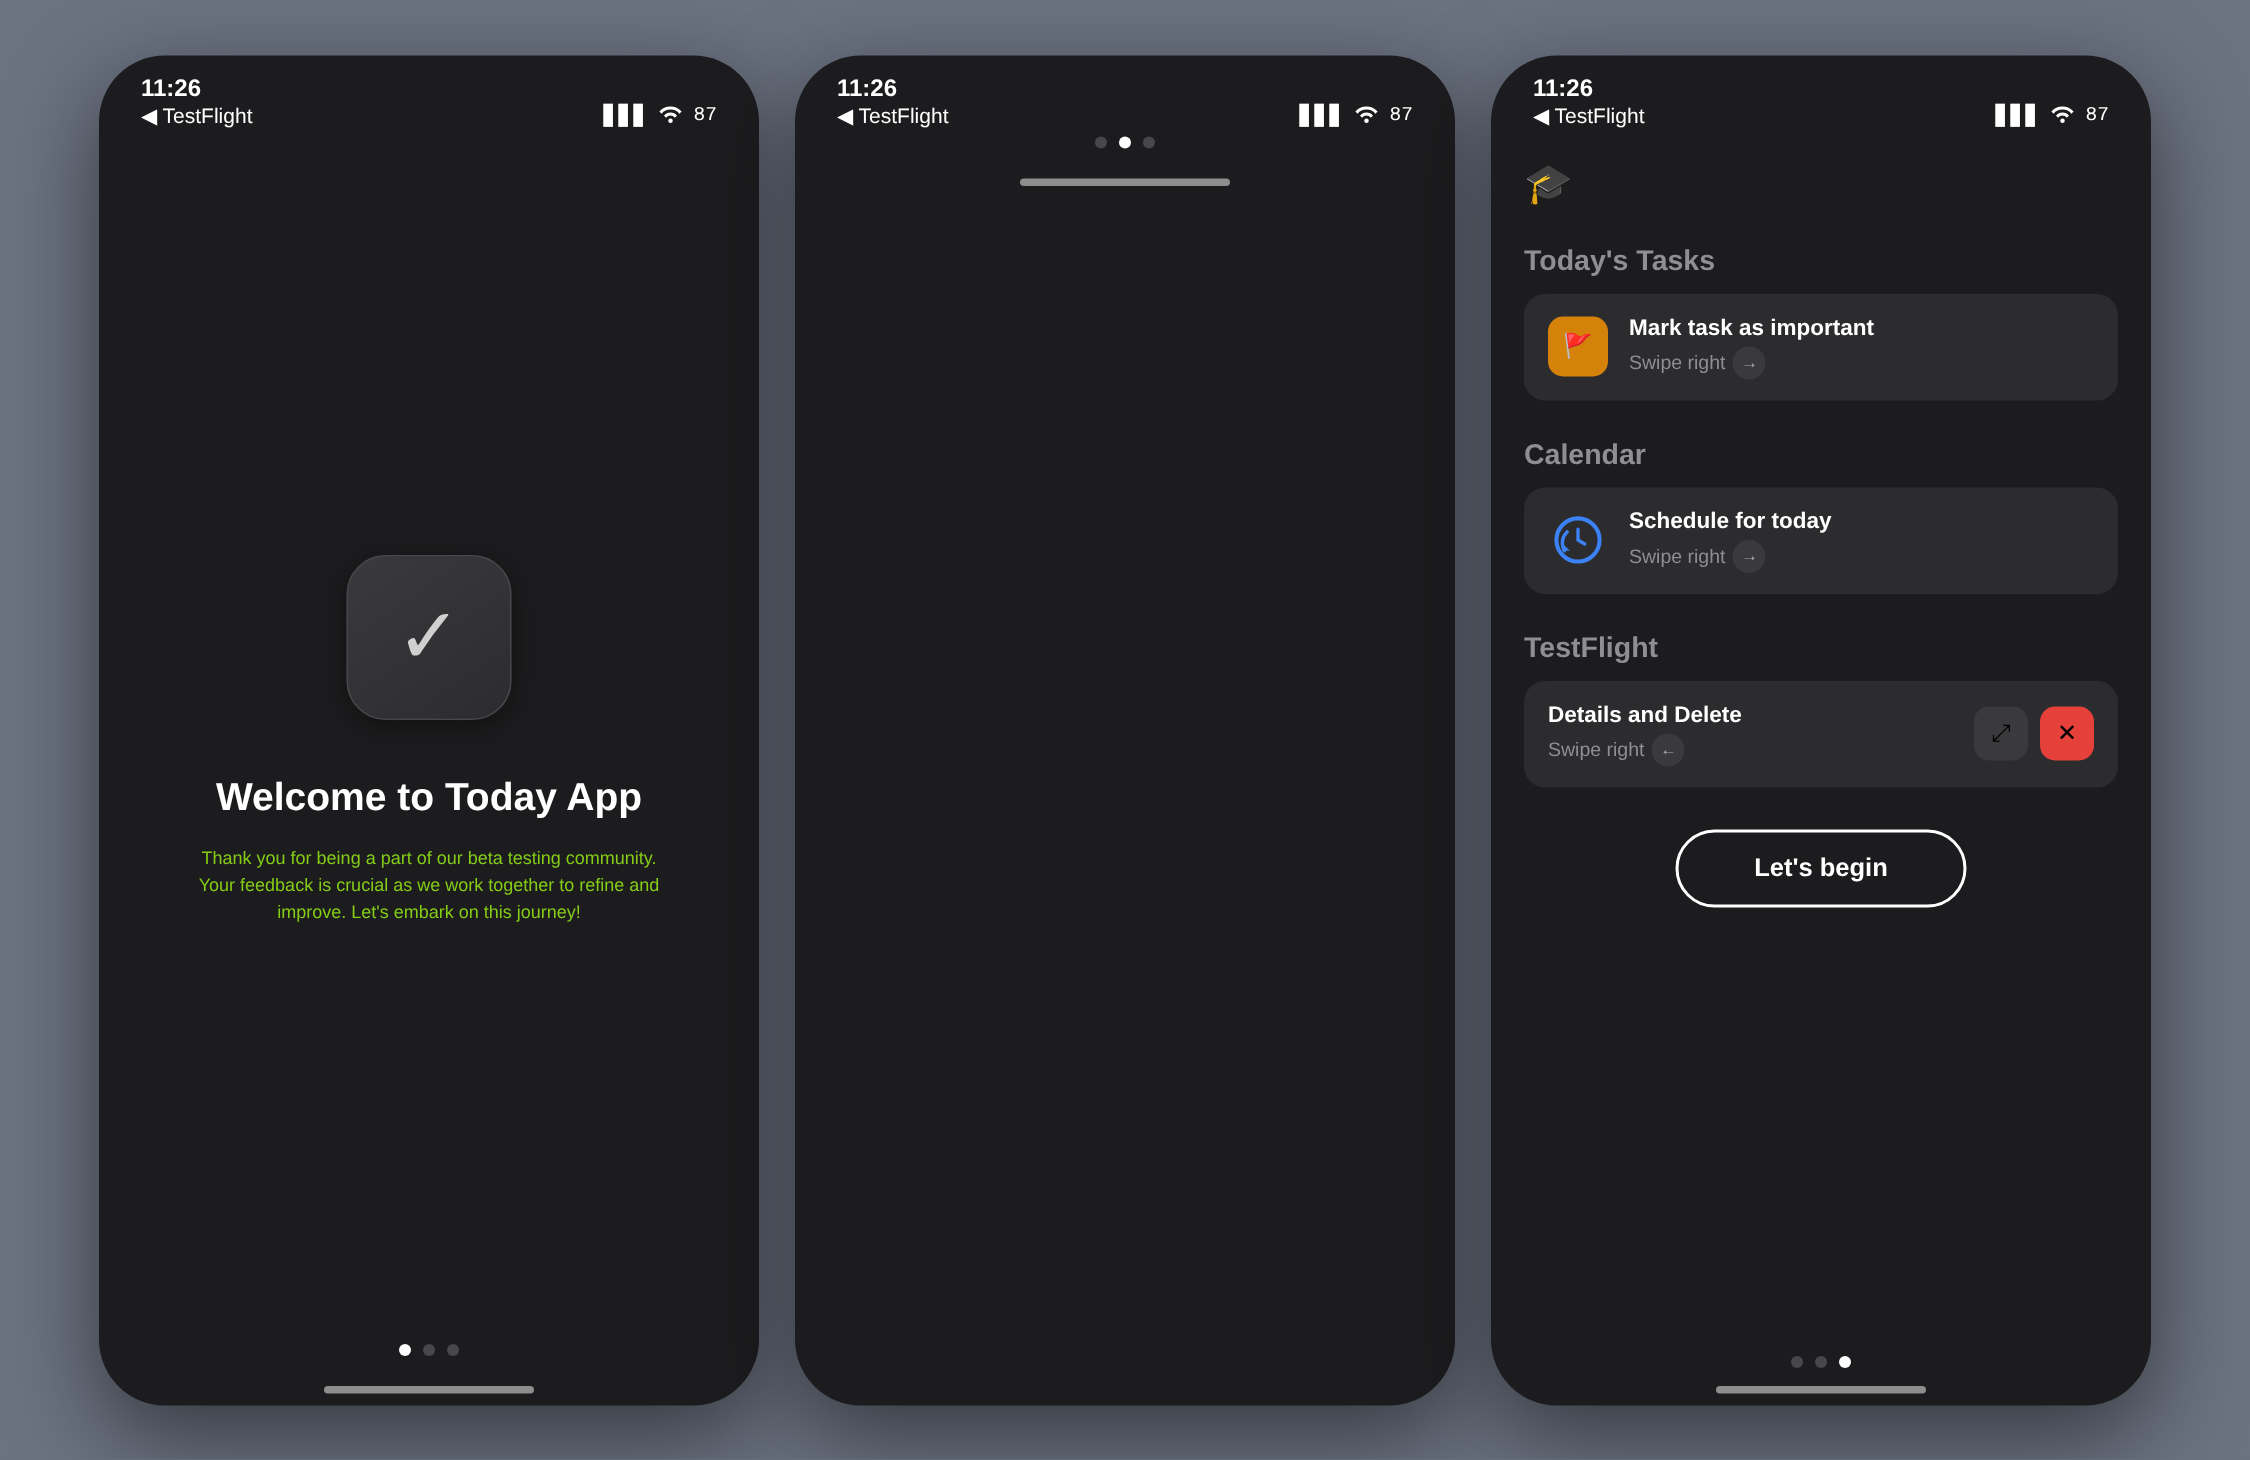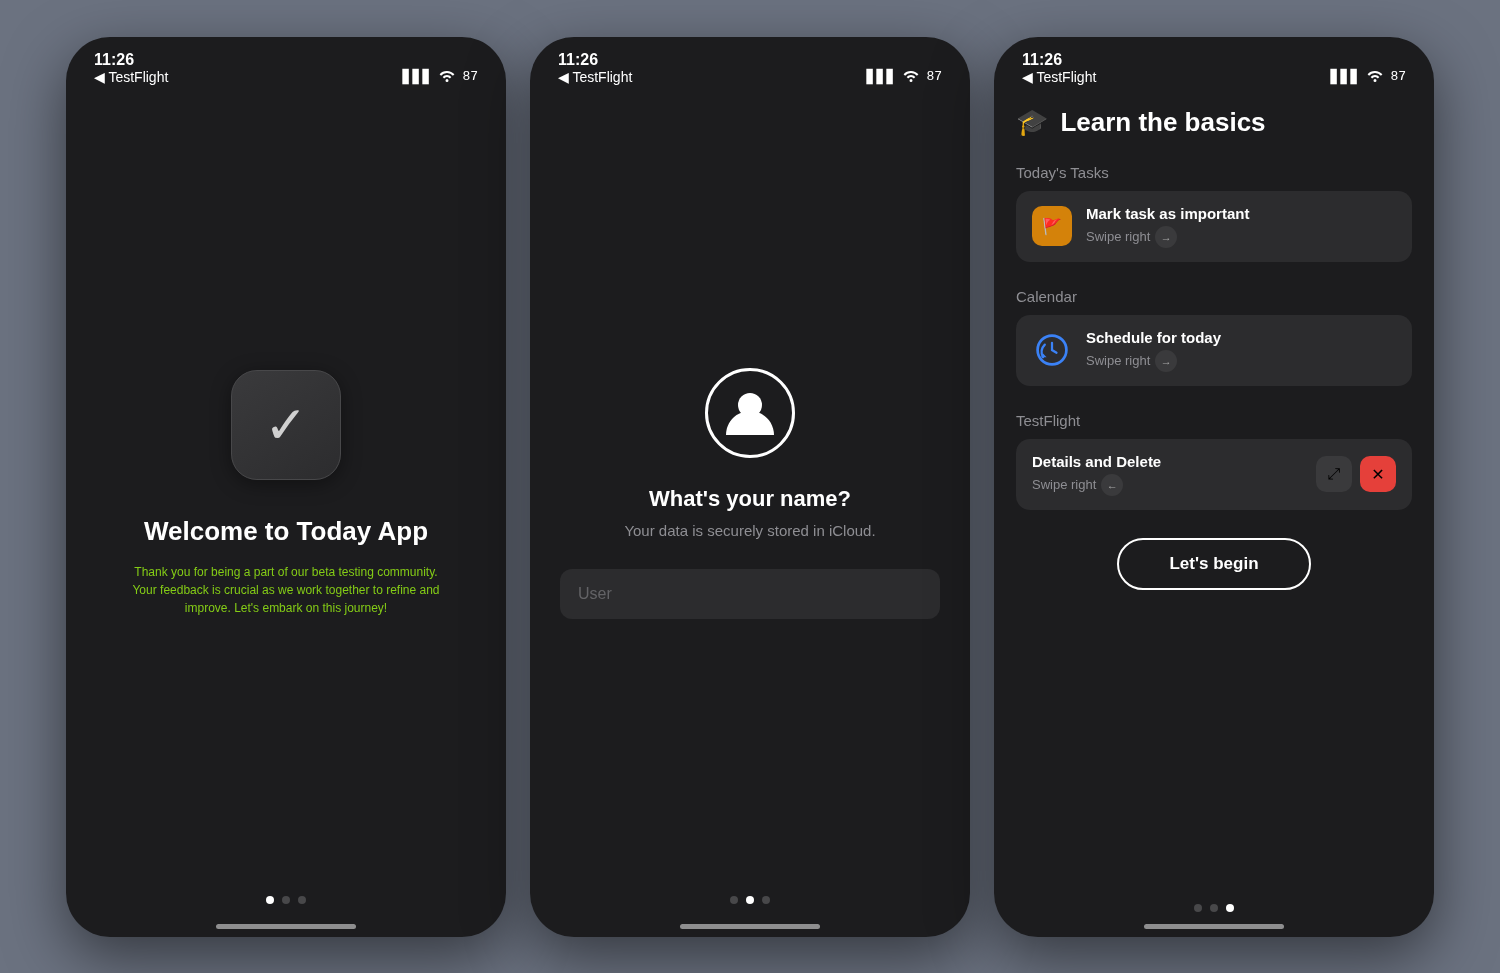--- a/index.html
+++ b/index.html
@@ -196,22 +196,22 @@
     }
     .learn-icon {
       font-size: 26px;
     }
     .learn-title {
       font-size: 26px;
       font-weight: 800;
       color: #ffffff;
     }
     .section-label {
-      font-size: 15px;
-      font-weight: 400;
+      font-size: 19px;
+      font-weight: 700;
       color: #8e8e93;
       margin-bottom: 10px;
       margin-top: 8px;
     }
     .task-card {
       background: #2c2c2e;
       border-radius: 14px;
       padding: 14px 16px;
       margin-bottom: 18px;
       display: flex;
@@ -353,31 +353,20 @@
         <span class="wifi-icon">
           <svg width="18" height="14" viewBox="0 0 18 14" fill="white">
             <path d="M9 11a1.5 1.5 0 110 3 1.5 1.5 0 010-3zm0-4a5.5 5.5 0 014.33 2.1l-1.47 1.47A3.5 3.5 0 009 9a3.5 3.5 0 00-2.86 1.57L4.67 9.1A5.5 5.5 0 019 7zm0-4C11.97 3 14.6 4.28 16.4 6.33l-1.47 1.47A7.5 7.5 0 009 5a7.5 7.5 0 00-5.93 2.8L1.6 6.33A9.5 9.5 0 019 3z"></path>
           </svg>
         </span>
         <span class="battery-text">
           <span>87</span>
         </span>
       </div>
     </div>
-    <div class="screen2-content">
-      <div class="avatar-circle">
-        <svg width="60" height="60" viewBox="0 0 60 60" fill="white">
-          <circle cx="30" cy="22" r="12"></circle>
-          <path d="M6 52c0-13.3 10.7-24 24-24s24 10.7 24 24"></path>
-        </svg>
-      </div>
-      <div class="name-title">What's your name?</div>
-      <div class="name-subtitle">Your data is securely stored in iCloud.</div>
-      <input class="name-input" type="text" placeholder="User" style="">
-    </div>
     <div class="dots-container">
       <div class="dot"></div>
       <div class="dot active"></div>
       <div class="dot"></div>
     </div>
     <div class="home-indicator"></div>
   </div>
 
   <div class="phone-screen">
     <div class="status-bar">
@@ -393,21 +382,20 @@
           </svg>
         </span>
         <span class="battery-text">
           <span>87</span>
         </span>
       </div>
     </div>
     <div class="screen3-content">
       <div class="learn-header">
         <span class="learn-icon">🎓</span>
-        <span class="learn-title">Learn the basics</span>
       </div>
 
       <div class="section-label">Today's Tasks</div>
       <div class="task-card">
         <div class="task-icon-box orange">
           <span>🚩</span>
         </div>
         <div class="task-text">
           <div class="task-main-text">Mark task as important</div>
           <div class="task-sub-text">

